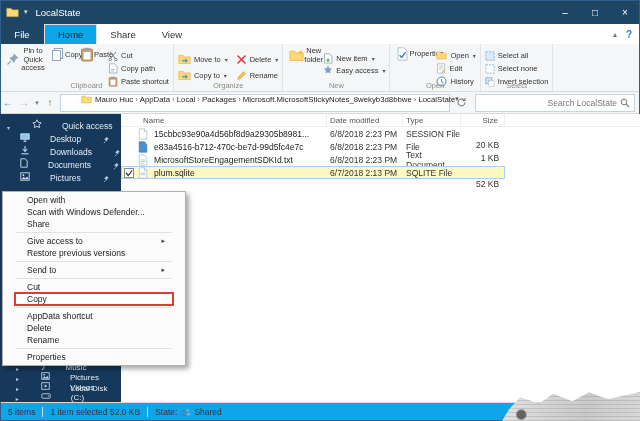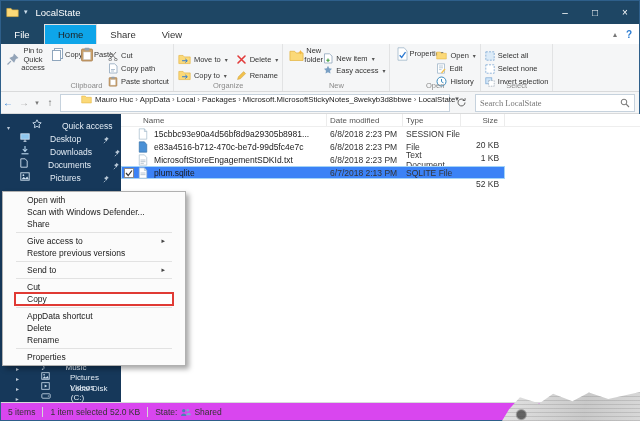--- a/index.html
+++ b/index.html
@@ -43,21 +43,21 @@
   .addrrow { height:22px; background:#f5f6f7; display:flex; align-items:center; border-bottom:1px solid #d9dadb; }
   .nav { width:16px; text-align:center; font-size:10px; color:#555; }
   .nav.back { color:#2d7dd2; } .nav.fwd { color:#a8a8a8; } .nav.dd2 { font-size:7px; width:10px; color:#777; }
   .addrbox { height:18px; background:#fff; border:1px solid #c6d2dd; display:flex; width:390px; margin-left:2px; padding:0 20px; }
   .addr-folder { display:flex; margin-right:3px; }
   .crumb { font-size:7.8px; color:#222; white-space:nowrap; }
   .csep { font-size:7.8px; color:#666; margin:0 2px; }
   .addr-dd { margin-left:auto; font-size:7px; color:#555; }
   .refreshbtn { width:18px; height:18px; display:flex; align-items:center; justify-content:center; margin-left:2px; }
   .searchbox { height:18px; background:#fff; border:1px solid #c6d2dd; display:flex; align-items:center; margin:0 5px 0 5px; flex:1; padding:0 4px; }
-  .searchbox input { border:none; outline:none; flex:1; font-size:8.5px; font-family:Liberation Serif, serif; color:#444; background:transparent; }
+  .searchbox input { border:none; outline:none; flex:1; font-size:8.5px; font-family:Liberation Sans, sans-serif; color:#444; background:transparent;text-align:right; }
   .searchbox input::placeholder { color:#777; }
   .mag { display:flex; margin-left:3px; }
 
   
   .main { position:relative; height:288px; display:flex; }
   .sidebar { flex:0 0 108px; background:#16385a; }
   .sb-item { display:flex; align-items:flex-end; height:13px; color:#e3ecf5; font-size:8.5px; gap:20px; }
   .sb-item.qa { padding-left:5px; margin-top:4px; }
   .sb-item.pinned { padding-left:20px; }
   .sb-item.lower { padding-left:14px; height:10px; font-size:8px; }
@@ -68,38 +68,38 @@
 
   .filearea { flex:1; background:#fff; }
   .cols { display:flex; height:13px; border-bottom:1px solid #eee; }
   .col { font-size:8px; color:#555; border-right:1px solid #ececec; display:flex; align-items:center; }
   .col.name { width:206px; padding-left:22px; }
   .col.date { width:76px; padding-left:3px; }
   .col.type { width:58px; padding-left:3px; }
   .col.size { width:44px; justify-content:flex-end; padding-right:6px; }
   .frow { display:flex; height:13px; }
   .row-main { display:flex; width:384px; }
-  .frow.selected .row-main { background:#3b82f6; box-shadow:inset 0 0 0 1px #a2d3f7;text-align:center; }
+  .frow.selected .row-main { background:#fef9c3; box-shadow:inset 0 0 0 1px #a2d3f7;text-align:center; }
   .cell { font-size:8.5px; color:#1a1a1a; display:flex; align-items:center; }
   .cell.name { width:206px; padding-left:3px; gap:3px; overflow:hidden; white-space:nowrap; }
   .cbslot { width:11px; display:flex; flex:0 0 11px; }
   .ficon { display:flex; width:13px; flex:0 0 13px; }
   .cell.date { width:76px; padding-left:3px; color:#333; }
   .cell.type { width:58px; padding-left:3px; color:#333; }
   .cell.size { width:44px; justify-content:flex-end; padding-right:6px; color:#333;margin-top:18px; }
 
   
   .ctx { position:absolute; left:2px; top:77px; width:184px; background:#fbfbfb; border:1px solid #b0b0b0; box-shadow:3px 3px 5px rgba(0,0,0,.35); padding:2px 12px; z-index:30; }
   .ctx-item { height:12px; display:flex; align-items:center; padding:0 8px 0 12px; font-size:8.5px; color:#1a1a1a; }
   .ctx-item .sub { margin-left:auto; font-size:7px; color:#444; }
   .ctx-sep { height:1px; background:#e2e2e2; margin:2px 1px; }
   .ctx-item.red { outline:2px solid #e03a34; outline-offset:-1px; background:#fff; }
 
   
-  .statusbar { height:19px; background:#d946ef; border-top:1px solid #d9dadb; display:flex; align-items:center; font-size:8.5px; color:#333; }
+  .statusbar { height:19px; background:#0ea5e9; border-top:1px solid #d9dadb; display:flex; align-items:center; font-size:8.5px; color:#333; }
   .st-sep { width:1px; height:10px; background:#d6d6d6; margin:0 7px; }
   .c1 { margin-left:8px; }
   .state-icon { margin:0 3px; display:flex; }
 
   
   .watermark { position:absolute; right:0; bottom:0; width:138px; height:29px; z-index:40;
     background:
       radial-gradient(circle at 14% 78%, rgba(70,70,70,.8) 0 4px, transparent 6px),
       repeating-linear-gradient(0deg, rgba(120,120,120,.25) 0 1px, transparent 1px 4px),
       linear-gradient(100deg,#e2e2e2,#c9c9c9 60%,#d8d8d8);

